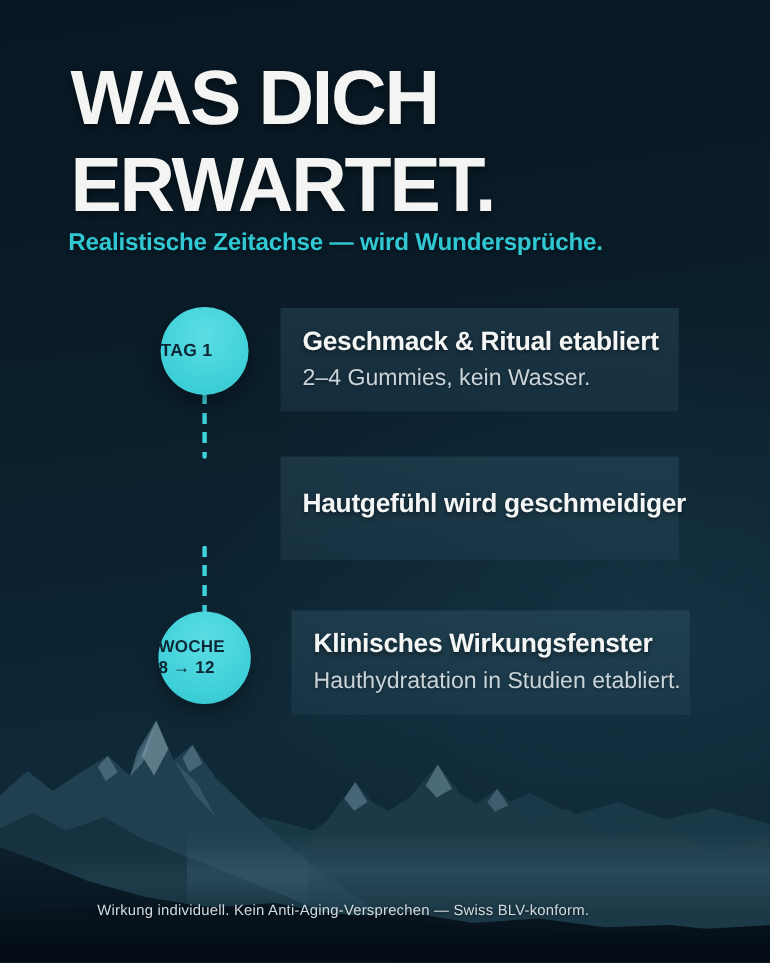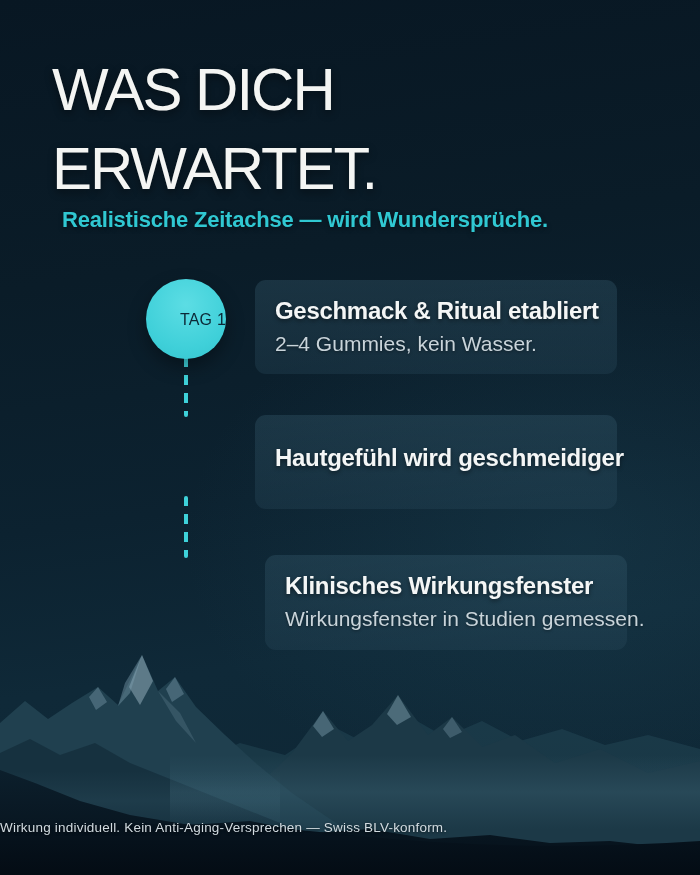--- a/index.html
+++ b/index.html
@@ -14,25 +14,25 @@
     width: 700px;
     height: 875px;
     overflow: hidden;
     background:
       radial-gradient(ellipse 600px 420px at 82% 62%, rgba(45,95,115,0.20), rgba(45,95,115,0) 65%),
       linear-gradient(172deg, #081723 0%, #0a1c28 30%, #0c2230 55%, #0f2938 72%, #0e2634 100%);
   }
   
   .title {
     position: absolute;
-    left: 52px;
+    left: 64px;
     top: 50px;
-    font-size: 60px;
+    font-size: 70px;
     line-height: 79px;
-    font-weight: normal;
+    font-weight: bold;
     letter-spacing: -2px;
     color: #f4f5f3;
     text-shadow: 0 3px 8px rgba(0,0,0,0.45);
   }
   .subtitle {
     position: absolute;
     left: 62px;
     top: 207px;
     font-size: 22px;
     font-weight: bold;
@@ -44,24 +44,24 @@
   .badge {
     position: absolute;
     left: 146px;
     width: 80px;
     height: 80px;
     border-radius: 50%;
     background: radial-gradient(circle at 50% 32%, #5cdde4 0%, #3fd0d9 65%, #35c4ce 100%);
     color: #0c2836;
     display: flex;
     flex-direction: column;
-    align-items: flex-end;
+    align-items: flex-start;
     justify-content: center;
     text-align: center;
-    font-weight: normal;
+    font-weight: bold;
     font-size: 16px;
     line-height: 19px;
     letter-spacing: 0.2px;
     box-shadow: 0 8px 18px rgba(0,0,0,0.35);
     z-index: 3;
   }
   #badge-1 { top: 279px; }
   #badge-2 { top: 416px; left: 145px; width: 82px; height: 82px; font-size: 15.5px; }
   #badge-3 { top: 556px; left: 144px; width: 84px; height: 84px; font-size: 15.5px; }
   .badge .line2:empty { display: none; }
@@ -75,21 +75,21 @@
     z-index: 2;
   }
   #connector-1 { top: 357px; height: 60px; }
   #connector-2 { top: 496px; height: 62px; }
   .card {
     position: absolute;
     left: 255px;
     width: 362px;
     height: 94px;
     background: linear-gradient(180deg, rgba(52,88,106,0.38), rgba(40,72,90,0.34));
-    border-radius: 11px;
+    border-radius: 0;
     display: flex;
     flex-direction: column;
     justify-content: center;
     padding: 8px 16px 10px 20px;
   }
   #card-1 { top: 280px; }
   #card-2 { top: 415px; text-align: right; }
   #card-3 { top: 555px; height: 95px; margin-left: 10px; }
   .card h3 {
     font-size: 24px;
@@ -115,20 +115,21 @@
     height: 232px;
     display: block;
     z-index: 1;
   }
   
   .footer {
     position: absolute;
     left: 0;
     top: 820px;
     width: 624px;
+    text-align: center;
     font-size: 13.5px;
     letter-spacing: 0.2px;
     color: #d2dbe0;
     text-shadow: 0 1px 3px rgba(0,0,0,0.6);
     z-index: 4;
   }
 </style>
 </head>
 <body>
 
@@ -191,20 +192,24 @@
   <div class="card" id="card-1">
     <h3>Geschmack &amp; Ritual etabliert</h3>
     <p>2–4 Gummies, kein Wasser.</p>
   </div>
 
   <div class="connector" id="connector-2"></div>
   <div class="card" id="card-2">
     <h3>Hautgefühl wird geschmeidiger</h3>
   </div>
 
+  <div class="badge" id="badge-3">
+    <span class="line1">WOCHE</span>
+    <span class="line2">8 → 12</span>
+  </div>
   <div class="card" id="card-3">
     <h3>Klinisches Wirkungsfenster</h3>
-    <p>Wirkungsfenster in Studien gemessen.</p>
+    <p>Hauthydratation in Studien etabliert.</p>
   </div>
 
   <p class="footer">Wirkung individuell. Kein Anti-Aging-Versprechen — Swiss BLV-konform.</p>
 
 </div>
 
 </body></html>

